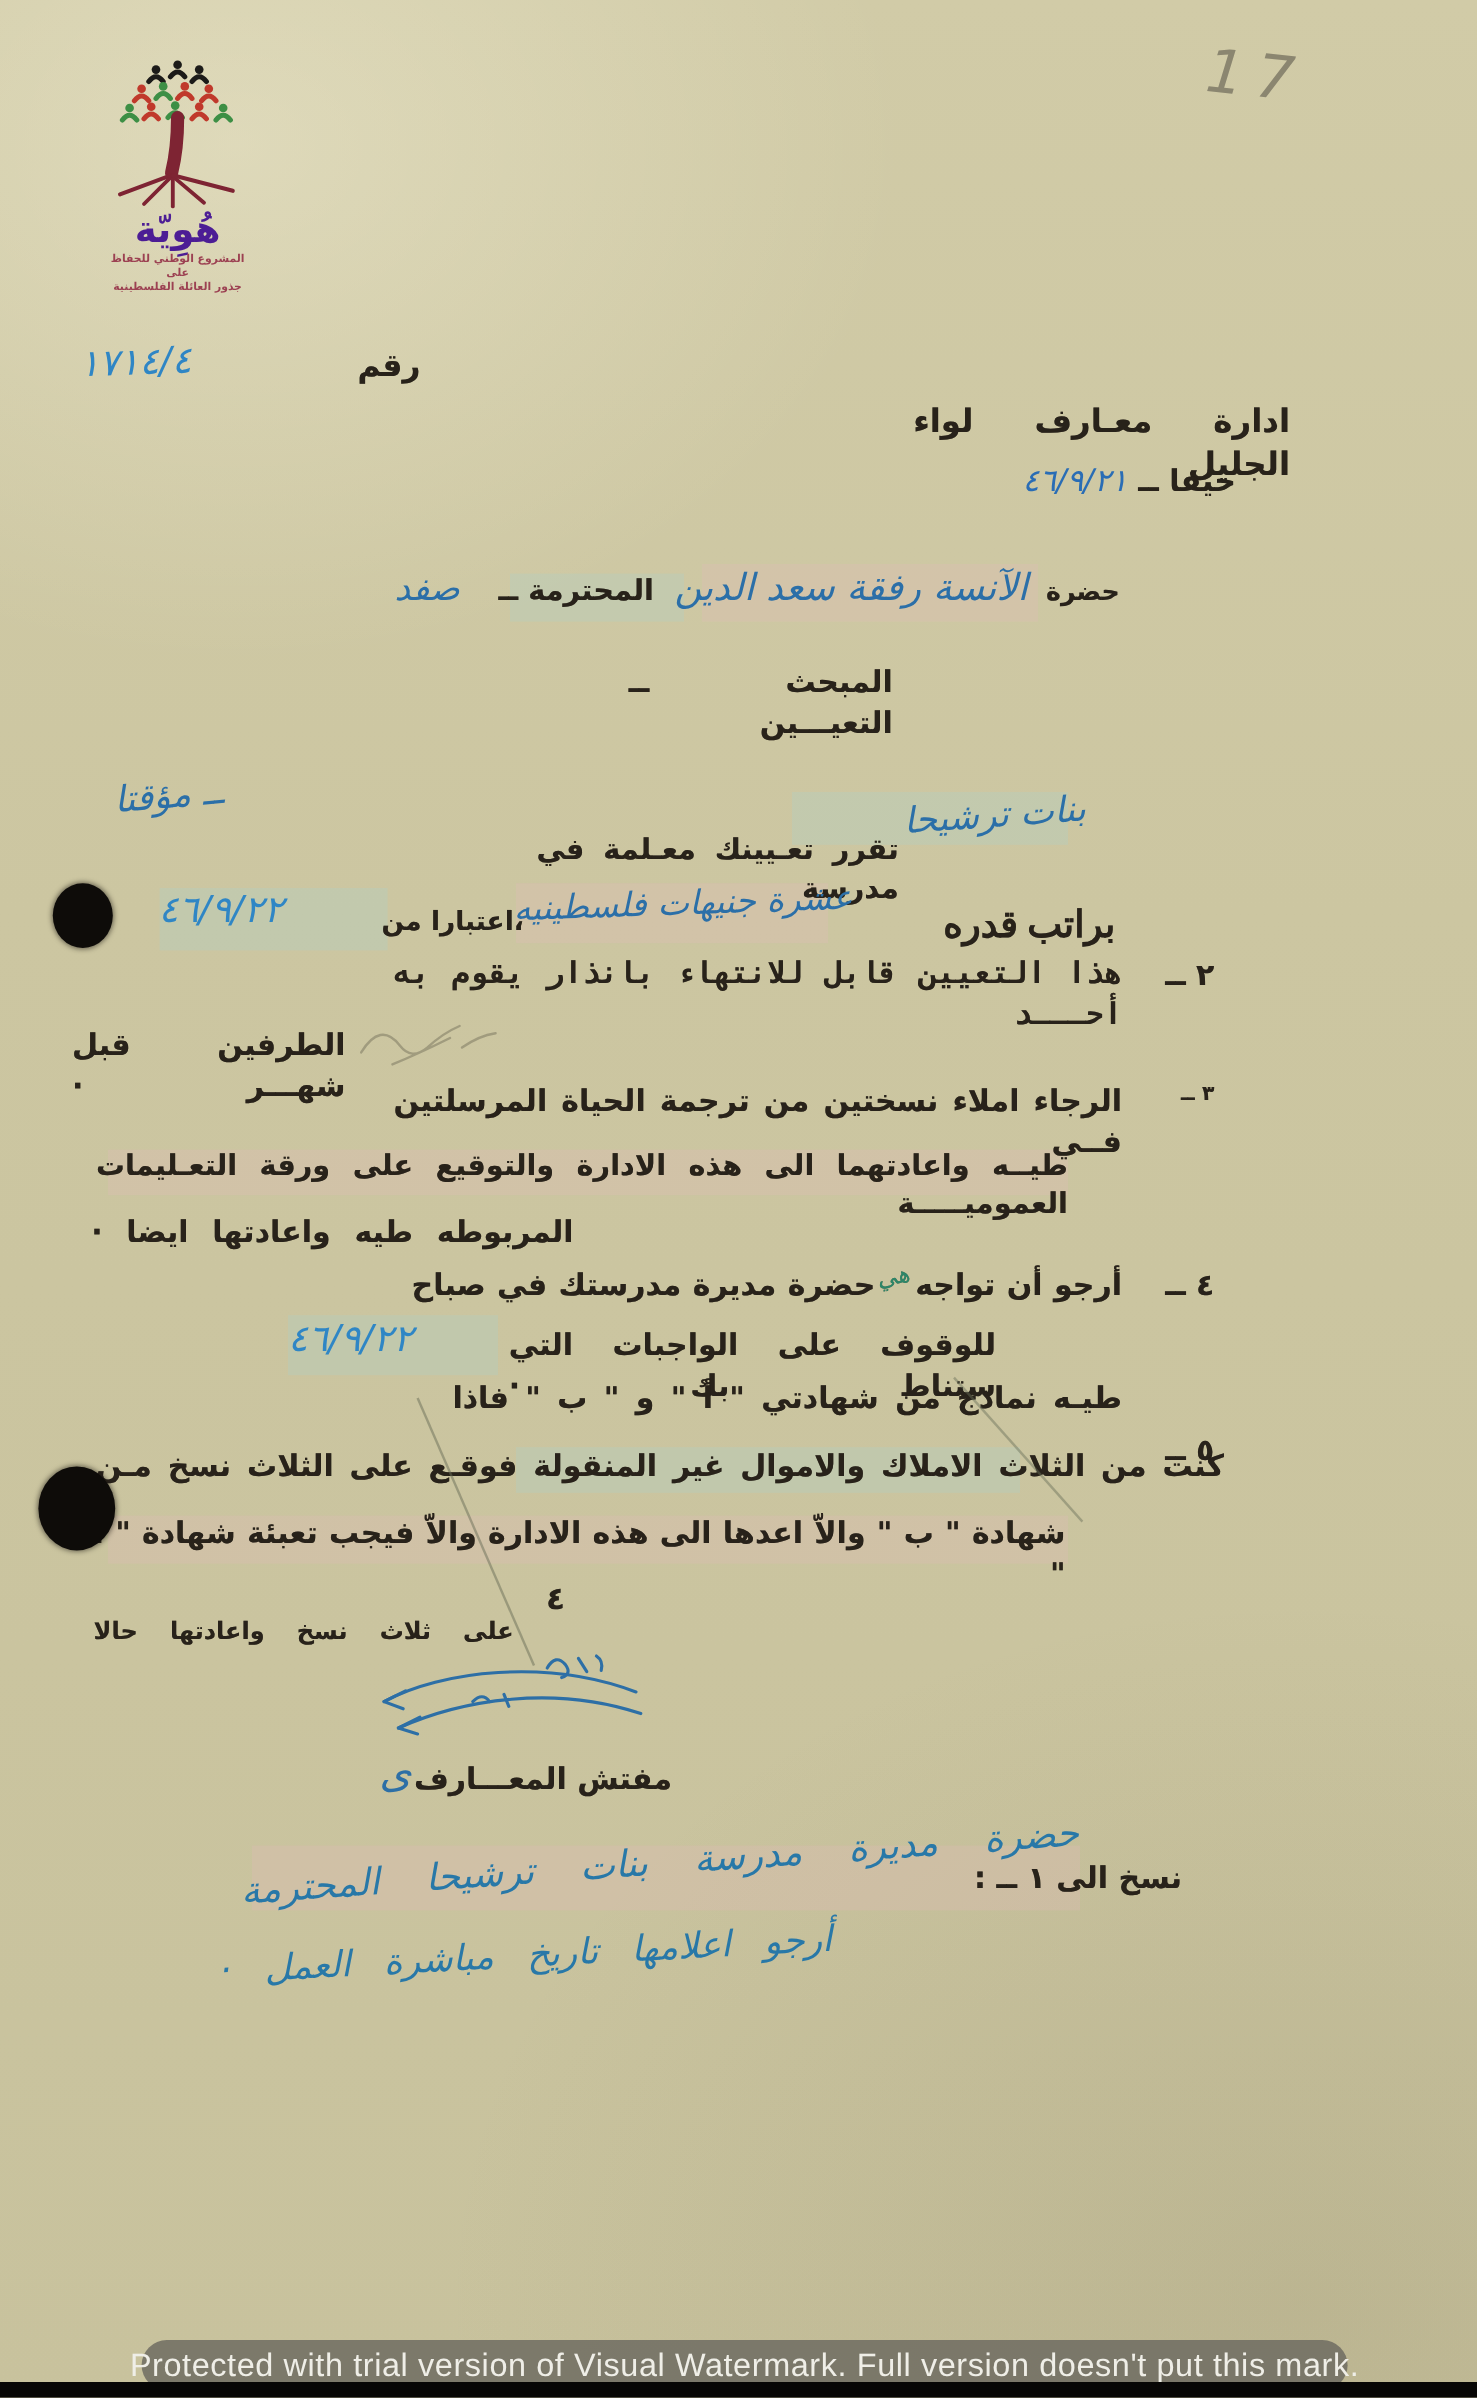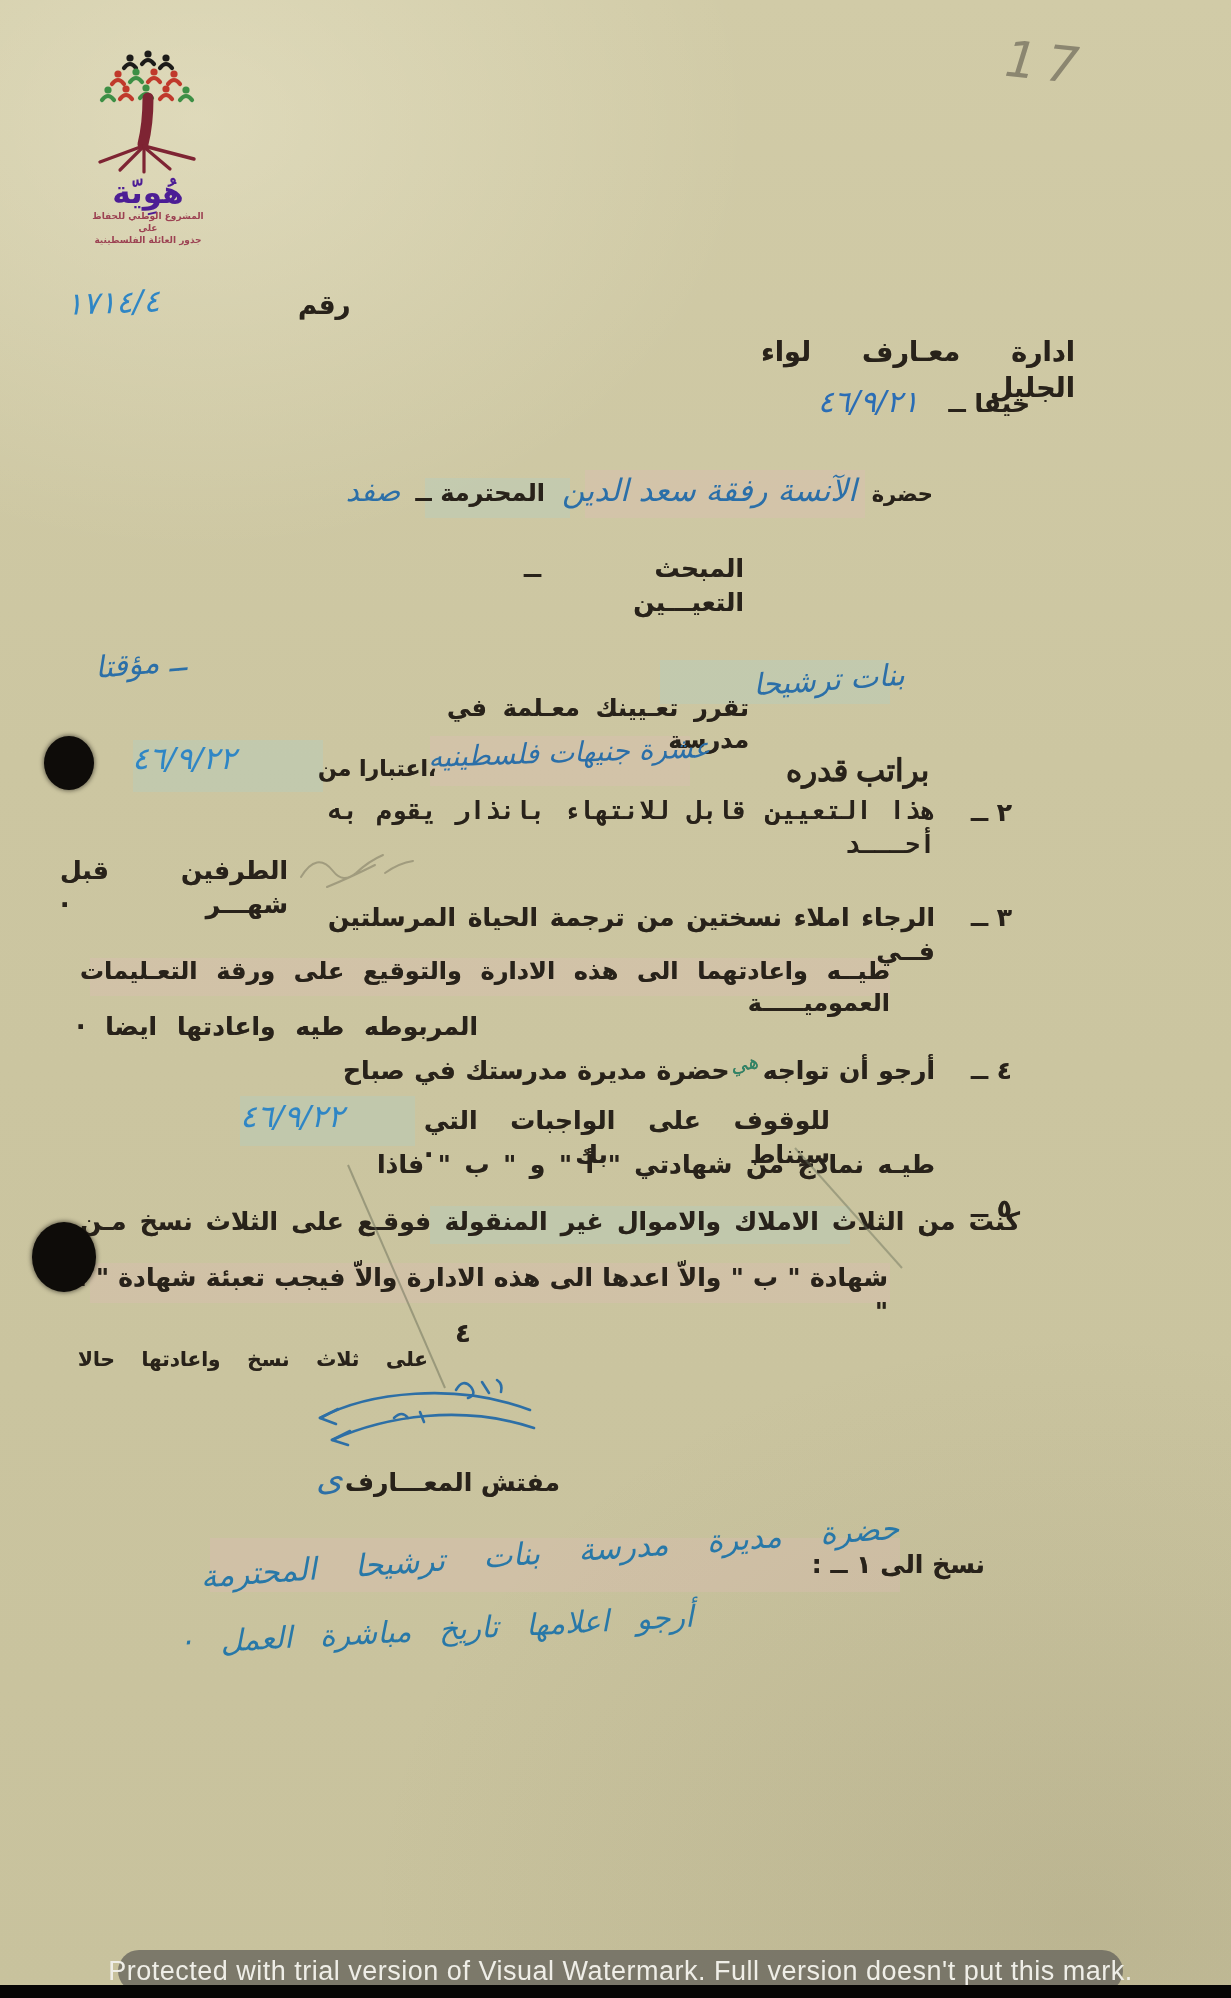--- a/index.html
+++ b/index.html
@@ -104,28 +104,28 @@
 </div>
 
 <div class="abs pencil nw" style="left:1005px;top:34px;font-size:50px;letter-spacing:10px;transform:rotate(6deg);">17</div>
 
 <div class="hand hand-bright" style="left:66px;top:284px;font-size:31px;letter-spacing:4px;transform:rotate(-2deg);">١٧١٤/٤</div>
 <div class="typed nw" style="left:298px;top:288px;font-size:26px;">رقم</div>
 
 <div class="typed just" style="right:156px;top:334px;width:314px;font-size:27px;">ادارة معـارف لواء الجليل</div>
 <div class="abs" style="right:201px;top:384px;direction:rtl;white-space:nowrap;">
   <span class="typed nw" style="position:static;font-size:25px;">حيفا ــ</span>
-  <span class="hand nw" style="position:static;font-size:30px;margin-right:25px;color:#2a6db5;">٤٦/٩/٢١</span>
+  <span class="hand nw" style="position:static;font-size:26px;margin-right:4px;color:#2a6db5;">٤٦/٩/٢١</span>
 </div>
 
 <div class="abs nw" style="right:298px;top:472px;direction:rtl;">
   <span class="typed nw" style="position:static;font-size:21px;">حضرة</span>
   <span class="hand nw" style="position:static;font-size:31px;margin-right:10px;">الآنسة رفقة سعد الدين</span>
   <span class="typed nw" style="position:static;font-size:24px;margin-right:12px;">المحترمة ــ</span>
-  <span class="hand nw" style="position:static;font-size:29px;margin-right:10px;">صفد</span>
+  <span class="hand nw" style="position:static;font-size:29px;margin-right:27px;">صفد</span>
 </div>
 
 <div class="typed just" style="left:524px;top:552px;width:220px;font-size:25px;">المبحث ــ التعيـــين</div>
 
 <div class="hand" style="left:753px;top:662px;font-size:30px;transform:rotate(-4deg);">بنات ترشيحا</div>
 <div class="typed just" style="left:447px;top:692px;width:302px;font-size:24px;">تقرر تعـيينك معـلمة في مدرسة</div>
 <div class="hand" style="left:95px;top:646px;font-size:30px;transform:rotate(-5deg);">ــ مؤقتا</div>
 
 <div class="typed nw" style="left:786px;top:750px;font-size:31px;font-family:Liberation Serif, serif;">براتب قدره</div>
 <div class="hand" style="left:428px;top:736px;font-size:28px;transform:rotate(-2deg);">عشرة جنيهات فلسطينيه</div>
@@ -133,21 +133,21 @@
 <div class="hand hand-bright" style="left:132px;top:740px;font-size:31px;letter-spacing:2px;">٤٦/٩/٢٢</div>
 
 <div class="typed nw" style="right:219px;top:796px;font-size:25px;">٢ ــ</div>
 <div class="typed just" style="right:296px;top:796px;width:607px;font-size:25px;font-family:Liberation Mono, monospace;">هذا التعيين قابل للانتهاء بانذار يقوم به أحـــد</div>
 <div class="typed just" style="left:60px;top:854px;width:228px;font-size:25px;">الطرفين قبل شهـــر ·</div>
 
 <svg class="abs" style="left:295px;top:833px;" width="145" height="66">
   <path d="M6 44 q16 -26 32 -6 q10 13 23 2 q13 -12 27 -18 M32 54 q22 -9 48 -22 M90 40 q14 -10 28 -12" stroke="rgba(118,114,92,0.5)" stroke-width="2" fill="none" stroke-linecap="round"></path>
 </svg>
 
-<div class="typed nw" style="right:219px;top:901px;font-size:25px;">٣ ــ</div>
+<div class="typed nw" style="right:219px;top:901px;font-size:17px;">٣ ــ</div>
 <div class="typed just" style="right:296px;top:901px;width:607px;font-size:25px;">الرجاء املاء نسختين من ترجمة الحياة المرسلتين فــي</div>
 <div class="typed just" style="right:341px;top:955px;width:810px;font-size:24px;">طيــه واعادتهما الى هذه الادارة والتوقيع على ورقة التعـليمات العموميـــــة</div>
 <div class="typed just" style="left:76px;top:1010px;width:402px;font-size:25px;">المربوطه طيه واعادتها ايضا ·</div>
 
 <div class="typed nw" style="right:219px;top:1054px;font-size:25px;">٤ ــ</div>
 <div class="typed just" style="right:296px;top:1054px;width:592px;font-size:25px;">
   <span>أرجو أن تواجه</span><span class="green-ins">هي</span><span>حضرة مديرة مدرستك في صباح</span>
 </div>
 <div class="hand hand-bright" style="left:240px;top:1098px;font-size:31px;letter-spacing:2px;">٤٦/٩/٢٢</div>
 <div class="typed just" style="left:424px;top:1104px;width:406px;font-size:25px;">للوقوف على الواجبات التي ستناط بك ·</div>

